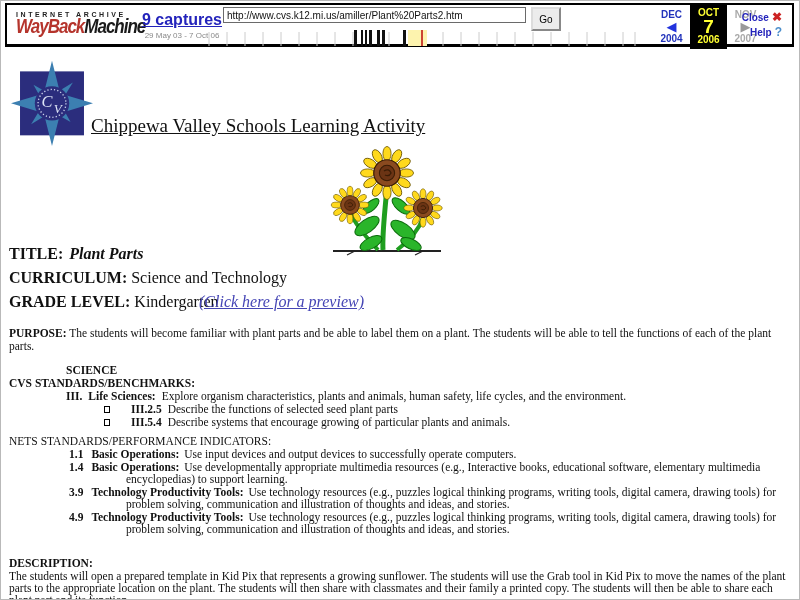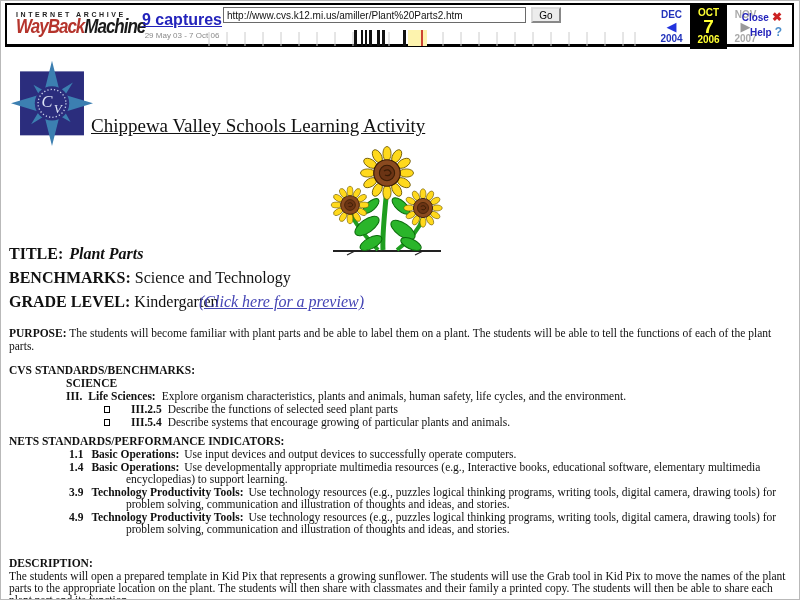--- a/index.html
+++ b/index.html
@@ -24,21 +24,21 @@
   .wb-logo-machine { color:#1a1a1a; }
   .wb-captures { position:absolute; left:120px; top:6px; width:110px; text-align:center; }
   .wb-captures a { font-size:16px; font-weight:bold; color:#2323bb; text-decoration:underline; cursor:pointer; }
   .wb-captures-range { font-size:8px; color:#8a8a8a; margin-top:2px; white-space:nowrap; }
   .wb-url {
     position:absolute; left:216px; top:2px; width:303px; height:16px;
     font-size:10px; font-family:"Liberation Sans",sans-serif;
     border:1px solid #6a6a6a; padding:1px 3px; color:#111; background:#fff;
   }
   .wb-go {
-    position:absolute; left:524px; top:2px; width:30px; height:16px;
+    position:absolute; left:524px; top:2px; width:30px; height:24px;
     font-size:10px; font-family:"Liberation Sans",sans-serif;
     background:#ececec; border:2px outset #dcdcdc; cursor:pointer;
   }
   .wb-timeline { position:absolute; left:198px; top:24px; width:432px; height:17px; cursor:pointer; }
   .wb-nav { position:absolute; left:646px; top:-2px; height:46px; display:flex; }
   .wb-nav-col { width:37px; height:46px; display:flex; flex-direction:column; align-items:center; justify-content:center; padding:3px 0 2px 0; }
   .wb-nav-col.prev { color:#2233bb; }
   .wb-nav-col.cur  { background:#000; color:#ffff33; }
   .wb-nav-col.next { color:#a9a9a9; }
   .wb-month { font-size:10px; font-weight:bold; line-height:10px; }
@@ -82,21 +82,21 @@
   .std-line { margin-left:57px; }
   .cvs-bullet { padding-left:125px; text-indent:-30px; }
   .chk {
     display:inline-block; width:6px; height:7px;
     border:1px solid #000; margin-right:21px; vertical-align:0;
   }
   .code { font-weight:bold; margin-right:6px; }
   .nets { padding-left:117px; text-indent:-57px; line-height:12.5px; }
   .nets .code { margin-right:8px; }
   .nets .nlabel { font-weight:bold; margin-right:5px; }
-  .nets-head { font-weight:bold; margin-top:6px; }
+  .nets-head { font-weight:normal; margin-top:6px; }
   .desc-head { font-weight:bold; margin-top:21px; }
   .desc-text { line-height:12.4px; }
 </style>
 </head>
 <body>
 
 <div class="wb-bar">
 
   <div class="wb-logo">
     <div class="wb-logo-top">INTERNET ARCHIVE</div>
@@ -245,35 +245,35 @@
   </svg>
 </div>
 
 <div class="content">
 
   <p class="field">
     <span class="flabel">TITLE:</span><span class="title-val">Plant Parts</span>
   </p>
 
   <p class="field">
-    <span class="flabel">BENCHMARKS:</span><span class="plain-val">Science and Technology</span>
+    <span class="flabel">CURRICULUM:</span><span class="plain-val">Science and Technology</span>
   </p>
 
   <p class="field">
     <span class="flabel">GRADE LEVEL:</span><span class="plain-val">Kindergarten</span>
     <a class="preview-link">(Click here for a preview)</a>
   </p>
 
   <p class="purpose">
     <span class="flabel">PURPOSE:</span>
     <span>The students will become familiar with plant parts and be able to label them on a plant.  The students will be able to tell the functions of each of the plant parts.</span>
   </p>
 
+  <p class="sec-head ind1">SCIENCE</p>
   <p class="sec-head">CVS STANDARDS/BENCHMARKS:</p>
-  <p class="sec-head ind1">SCIENCE</p>
 
   <p class="std-line">
     <span class="code">III.</span><span class="code">Life Sciences:</span><span>Explore organism characteristics, plants and animals, human safety, life cycles, and the environment.</span>
   </p>
 
   <p class="cvs-bullet">
     <span class="chk"></span><span class="code">III.2.5</span><span>Describe the functions of selected seed plant parts</span>
   </p>
   <p class="cvs-bullet">
     <span class="chk"></span><span class="code">III.5.4</span><span>Describe systems that encourage growing of particular plants and animals.</span>

